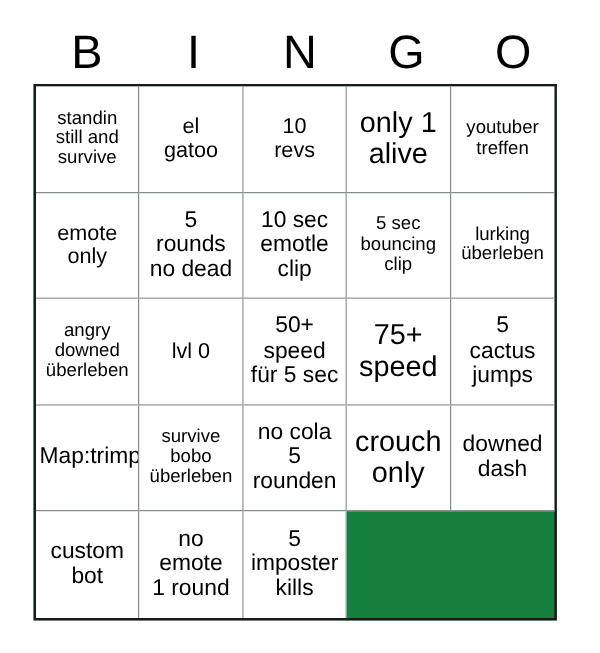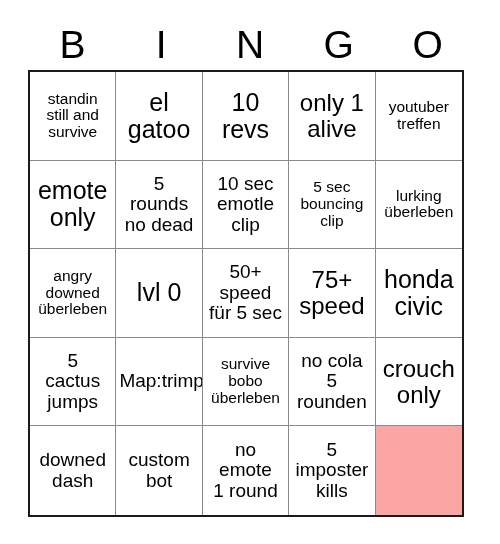--- a/index.html
+++ b/index.html
@@ -37,21 +37,21 @@
     letter-spacing: 0px;
   }
   #grid {
     display: grid;
     grid-template-columns: repeat(5, 1fr);
     grid-template-rows: repeat(5, 1fr);
     width: 436px;
     height: 447px;
     border: 2px solid #1a1a1a;
     box-sizing: border-box;
-    background: #fca5a5;
+    background: #15803d;
   }
   .cell {
     border-right: 1px solid #8a8a8a;
     border-bottom: 1px solid #8a8a8a;
     box-sizing: border-box;
     display: flex;
     align-items: center;
     justify-content: center;
     text-align: center;
     padding: 2px 3px;
@@ -64,21 +64,21 @@
   .cell:nth-child(n+21) {
     border-bottom: none;
   }
   .cell-text {
     display: block;
     width: 100%;
     line-height: 1.08;
     white-space: pre-line;
     color: #000000;
   }
-  .fs-xl  { font-size: 25px; }
+  .fs-xl  { font-size: 18px; }
   .fs-lg  { font-size: 24px; text-align: center; }
   .fs-md  { font-size: 19px; }
   .fs-sm  { font-size: 15.5px; }
   .fs-xs  { font-size: 19px; }
 </style>
 </head>
 <body>
 
 <div id="card">
 
@@ -150,24 +150,20 @@
         <span class="cell-text fs-md">50+
 speed
 für 5 sec</span>
       </div>
     <div class="cell">
         <span class="cell-text fs-lg">75+
 speed</span>
       </div>
 
     <div class="cell">
-        <span class="cell-text fs-xl">honda
-civic</span>
-      </div>
-    <div class="cell">
         <span class="cell-text fs-md">5
 cactus
 jumps</span>
       </div>
     <div class="cell">
         <span class="cell-text fs-xs">Map:trimp</span>
       </div>
     <div class="cell">
         <span class="cell-text fs-sm">survive
 bobo

